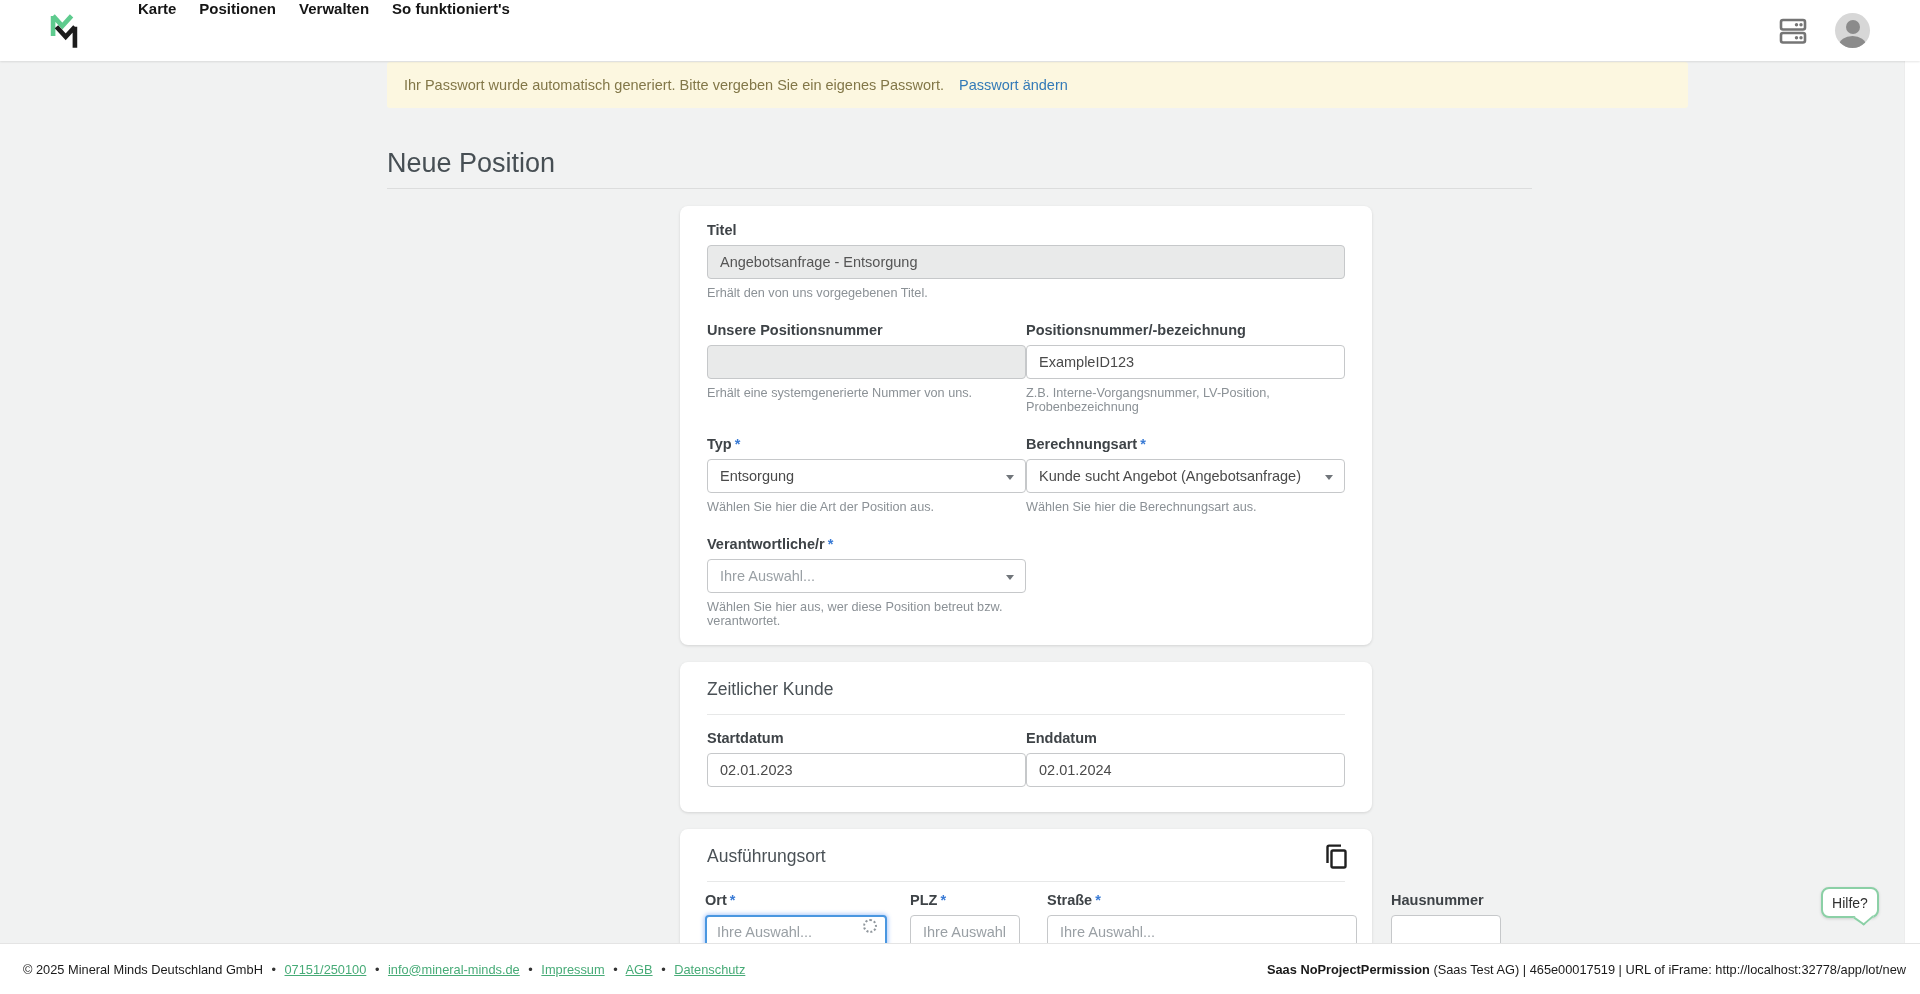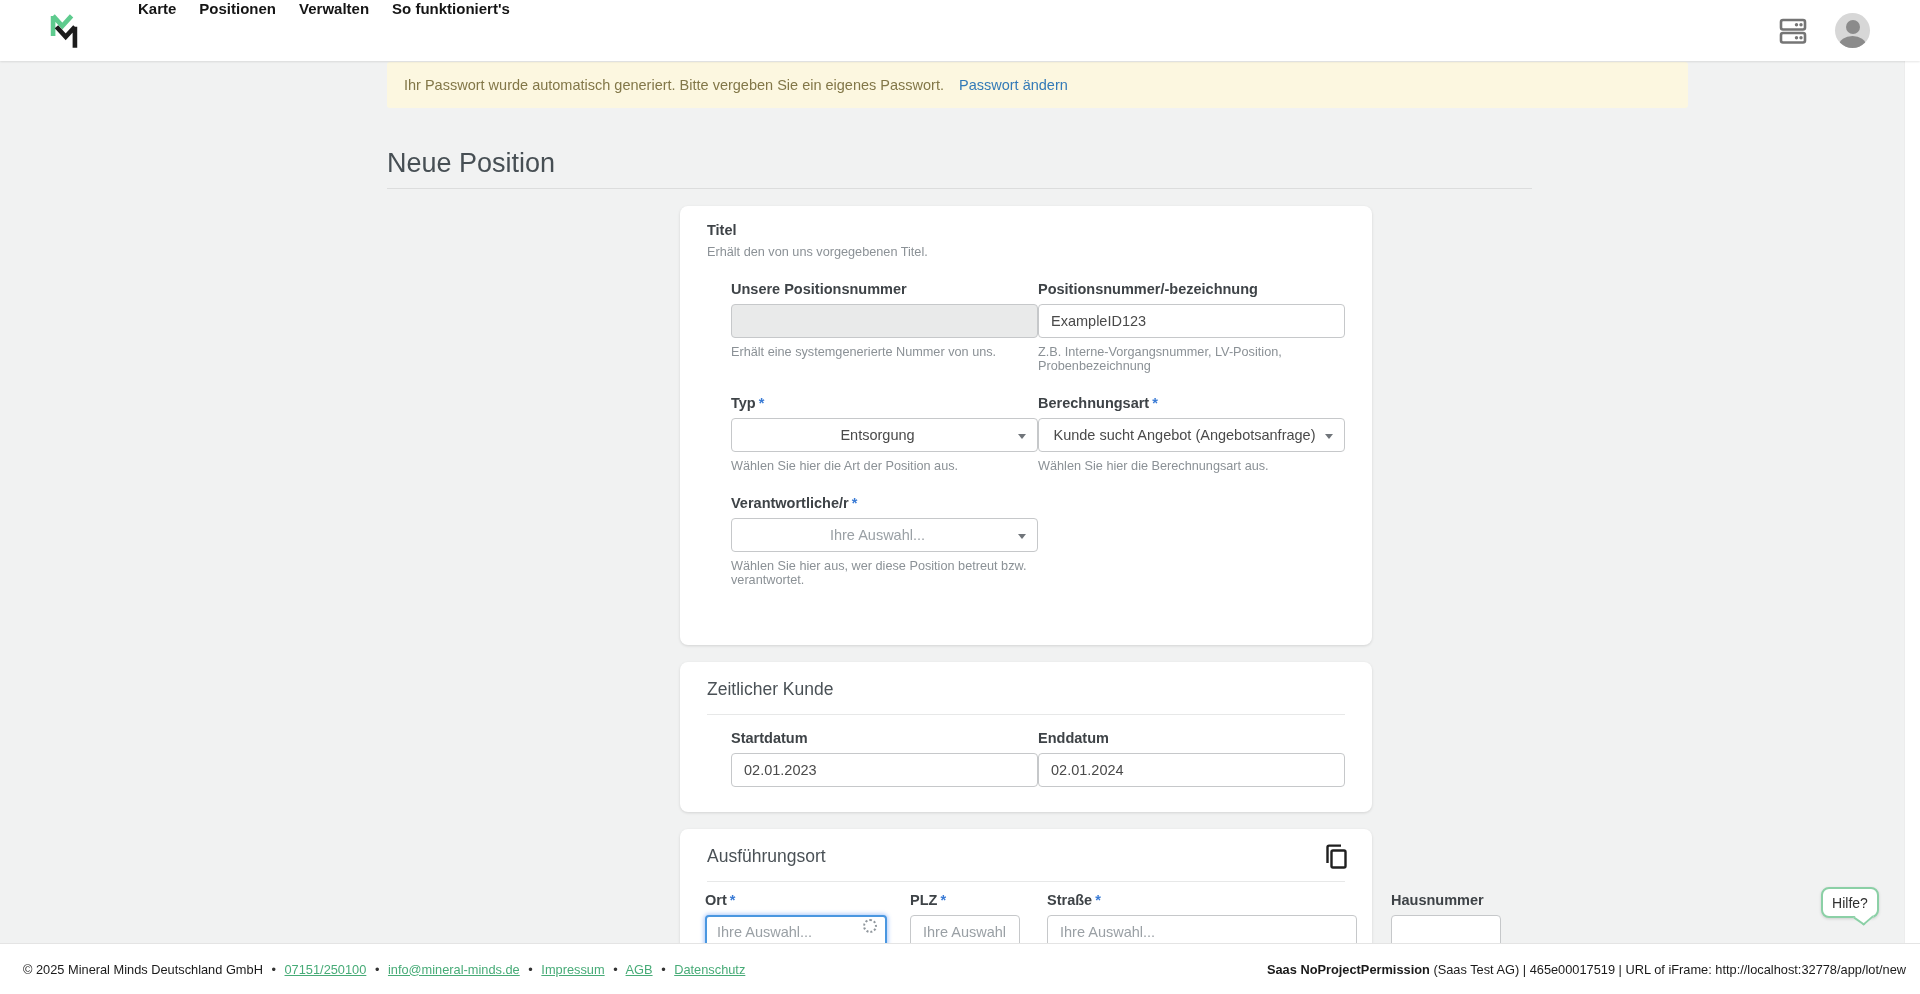--- a/index.html
+++ b/index.html
@@ -40,26 +40,26 @@
   .req { color:#3a7bd5; margin-left:3px; font-weight:700; }
   .helper { font-size:12.7px; color:#8b9196; margin-top:7px; }
 
   .text-input { width:100%; height:34px; border:1px solid #c6c8ca; border-radius:4px; background:#fff;
                 padding:0 12px; font-size:14.5px; color:#4a4a4a; font-family:inherit; outline:none; }
   .text-input:disabled, .text-input.disabled { background:#e9eaea; color:#555; }
   .text-input::placeholder { color:#9aa0a5; }
 
   .select { width:100%; height:34px; border:1px solid #c6c8ca; border-radius:4px; background:#fff;
             display:flex; align-items:center; padding:0 26px 0 12px; font-size:14.5px; color:#4a4a4a;
-            position:relative; cursor:pointer;justify-content:center; }
+            position:relative; cursor:pointer; }
   .select.placeholder { color:#9aa0a5; }
   .select .caret { position:absolute; right:11px; top:15px; width:0; height:0;
                    border-left:4.5px solid transparent; border-right:4.5px solid transparent; border-top:5px solid #70757a; }
 
-  .row2 { display:flex; margin-top:22px;margin-left:24px; }
+  .row2 { display:flex; margin-top:22px; }
   .col { width:379px; }
 
   .card-heading { font-size:17.5px; font-weight:500; color:#4a5156; }
   .card-divider { height:1px; background:#e7e8e8; margin-top:14px; }
 
   
   .c3-group { position:absolute; top:63px; }
   .c3-ort   { left:25px;  width:182px; }
   .c3-plz   { left:230px; width:110px; }
   .c3-str   { left:367px; width:310px; }
@@ -98,20 +98,21 @@
   <div class="banner">
     <span>Ihr Passwort wurde automatisch generiert. Bitte vergeben Sie ein eigenes Passwort.</span>
     <a>Passwort ändern</a>
   </div>
 
   <div class="page-title">Neue Position</div>
   <div class="title-divider"></div>
 
   <div class="card card1">
     <div class="field-label">Titel</div>
+    <input class="text-input disabled" disabled="" value="Angebotsanfrage - Entsorgung" style="">
     <div class="helper">Erhält den von uns vorgegebenen Titel.</div>
 
     <div class="row2">
       <div class="col">
         <div class="field-label">Unsere Positionsnummer</div>
         <input class="text-input disabled" disabled="" value="" style="">
         <div class="helper">Erhält eine systemgenerierte Nummer von uns.</div>
       </div>
       <div class="col">
         <div class="field-label">Positionsnummer/-bezeichnung</div>

